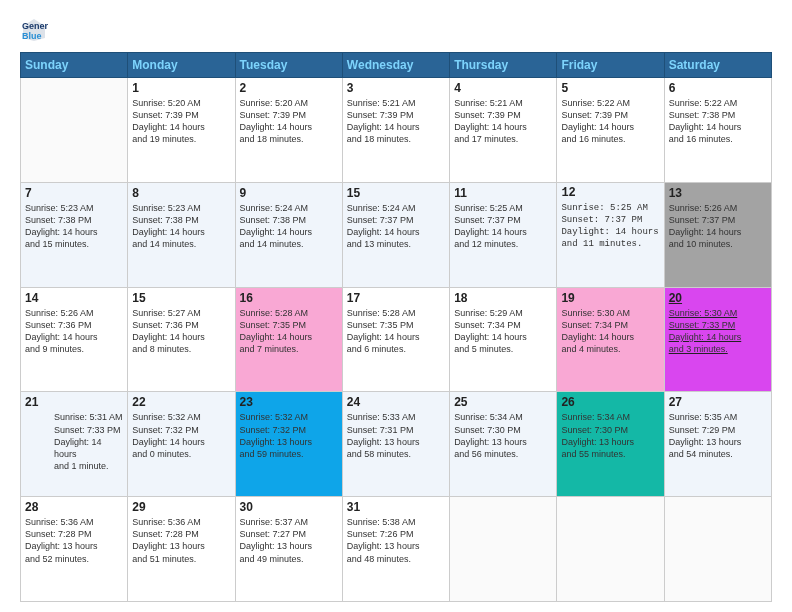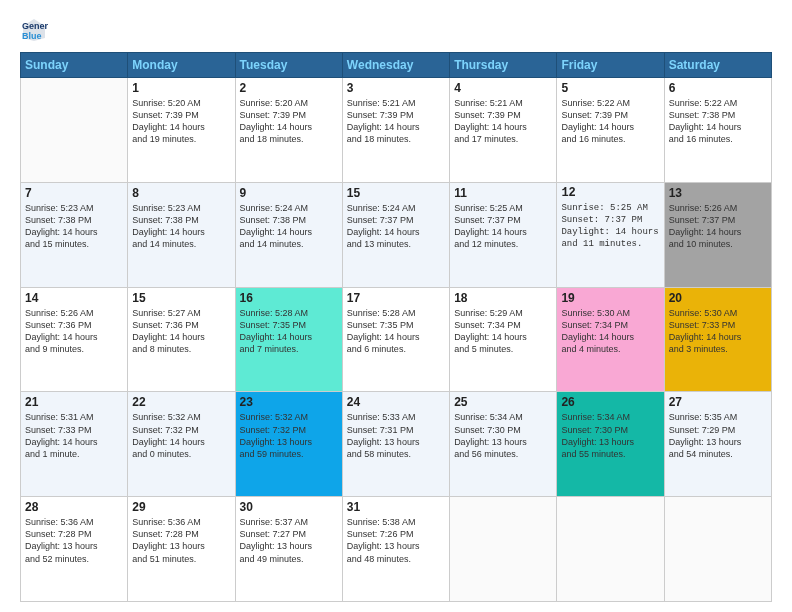--- a/index.html
+++ b/index.html
@@ -236,21 +236,21 @@
 Daylight: 14 hours
 and 9 minutes.</div>
           </td>
           <td style="background: rgb(255, 255, 255);">
             <span class="day-num">15</span>
             <div class="cell-text" style="white-space: pre-line;">Sunrise: 5:27 AM
 Sunset: 7:36 PM
 Daylight: 14 hours
 and 8 minutes.</div>
           </td>
-          <td style="background: #5eead4;">
+          <td style="background: #f9a8d4;">
             <span class="day-num">16</span>
             <div class="cell-text" style="white-space: pre-line;">Sunrise: 5:28 AM
 Sunset: 7:35 PM
 Daylight: 14 hours
 and 7 minutes.</div>
           </td>
           <td style="background: rgb(255, 255, 255); margin-top: 16px;">
             <span class="day-num">17</span>
             <div class="cell-text" style="white-space: pre-line;">Sunrise: 5:28 AM
 Sunset: 7:35 PM
@@ -264,32 +264,32 @@
 Daylight: 14 hours
 and 5 minutes.</div>
           </td>
           <td style="background: #f9a8d4;">
             <span class="day-num">19</span>
             <div class="cell-text" style="white-space: pre-line;">Sunrise: 5:30 AM
 Sunset: 7:34 PM
 Daylight: 14 hours
 and 4 minutes.</div>
           </td>
-          <td style="background: #eab308;">
+          <td style="background: #d946ef; text-decoration: underline;">
             <span class="day-num">20</span>
             <div class="cell-text" style="white-space: pre-line;">Sunrise: 5:30 AM
 Sunset: 7:33 PM
 Daylight: 14 hours
 and 3 minutes.</div>
           </td>
         </tr>
         <tr>
           <td style="background: rgb(240, 245, 251);">
             <span class="day-num">21</span>
-            <div class="cell-text" style="white-space: pre-line;">Sunrise: 5:31 AM
+            <div class="cell-text" style="white-space: pre-line; margin-left: 29px;">Sunrise: 5:31 AM
 Sunset: 7:33 PM
 Daylight: 14 hours
 and 1 minute.</div>
           </td>
           <td style="background: rgb(240, 245, 251);">
             <span class="day-num">22</span>
             <div class="cell-text" style="white-space: pre-line;">Sunrise: 5:32 AM
 Sunset: 7:32 PM
 Daylight: 14 hours
 and 0 minutes.</div>

